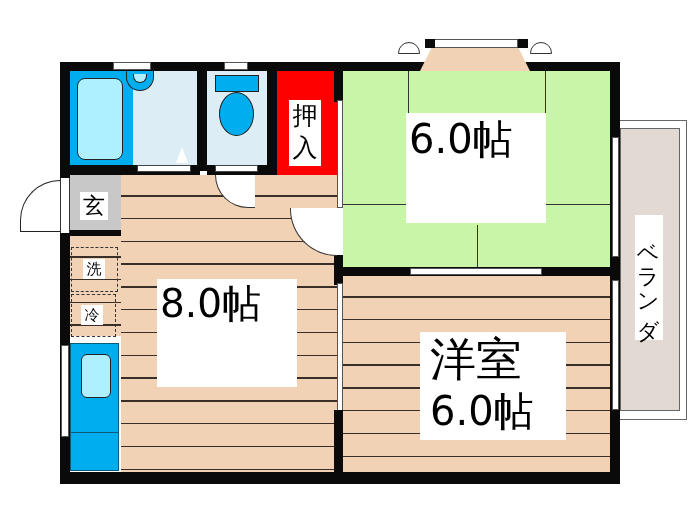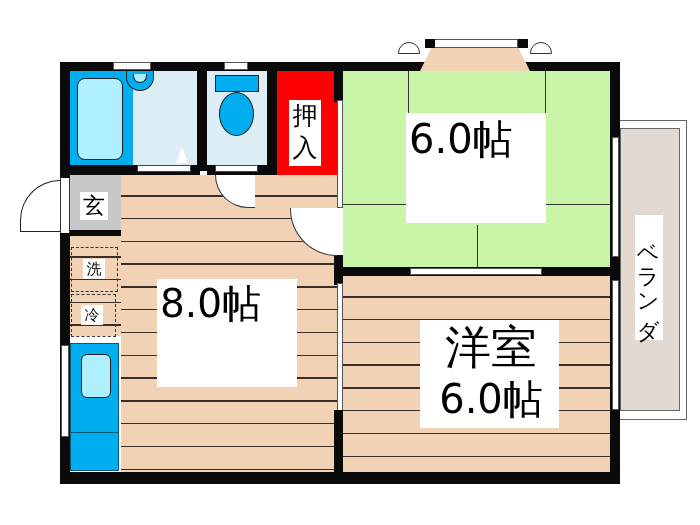--- a/index.html
+++ b/index.html
@@ -104,21 +104,21 @@
   <div class="win" style="left:434px;top:39px;width:84px;height:9px;"></div>
   <div class="wall" style="left:425px;top:39px;width:10px;height:9px;"></div>
   <div class="wall" style="left:518px;top:39px;width:10px;height:9px;"></div>
   <div class="abs" style="left:398px;top:42px;width:22px;height:12px;border:1px solid #333;border-radius:12px 12px 0 0;background:#fff;"></div>
   <div class="abs" style="left:530px;top:42px;width:22px;height:12px;border:1px solid #333;border-radius:12px 12px 0 0;background:#fff;"></div>
 
   <div class="wall" style="left:334px;top:267px;width:286px;height:9px;"></div>
   <div class="win" style="left:410px;top:268px;width:132px;height:7px;"></div>
 
   <div class="floor" style="left:343px;top:276px;width:267px;height:196px;"></div>
-  <div class="label" style="left:420px;top:320px;width:136px;height:108px;padding-left:3px;text-align:center;">
+  <div class="label" style="left:420px;top:332px;width:136px;height:108px;padding-left:10px;">
     <div style="font-size:46px;line-height:54px;">洋室</div>
     <div style="font-size:40px;line-height:50px;">6.0帖</div>
   </div>
 
   <div class="win" style="left:612px;top:137px;width:7px;height:120px;"></div>
   <div class="win" style="left:612px;top:280px;width:7px;height:130px;"></div>
 
 </div>
 
 </body></html>

